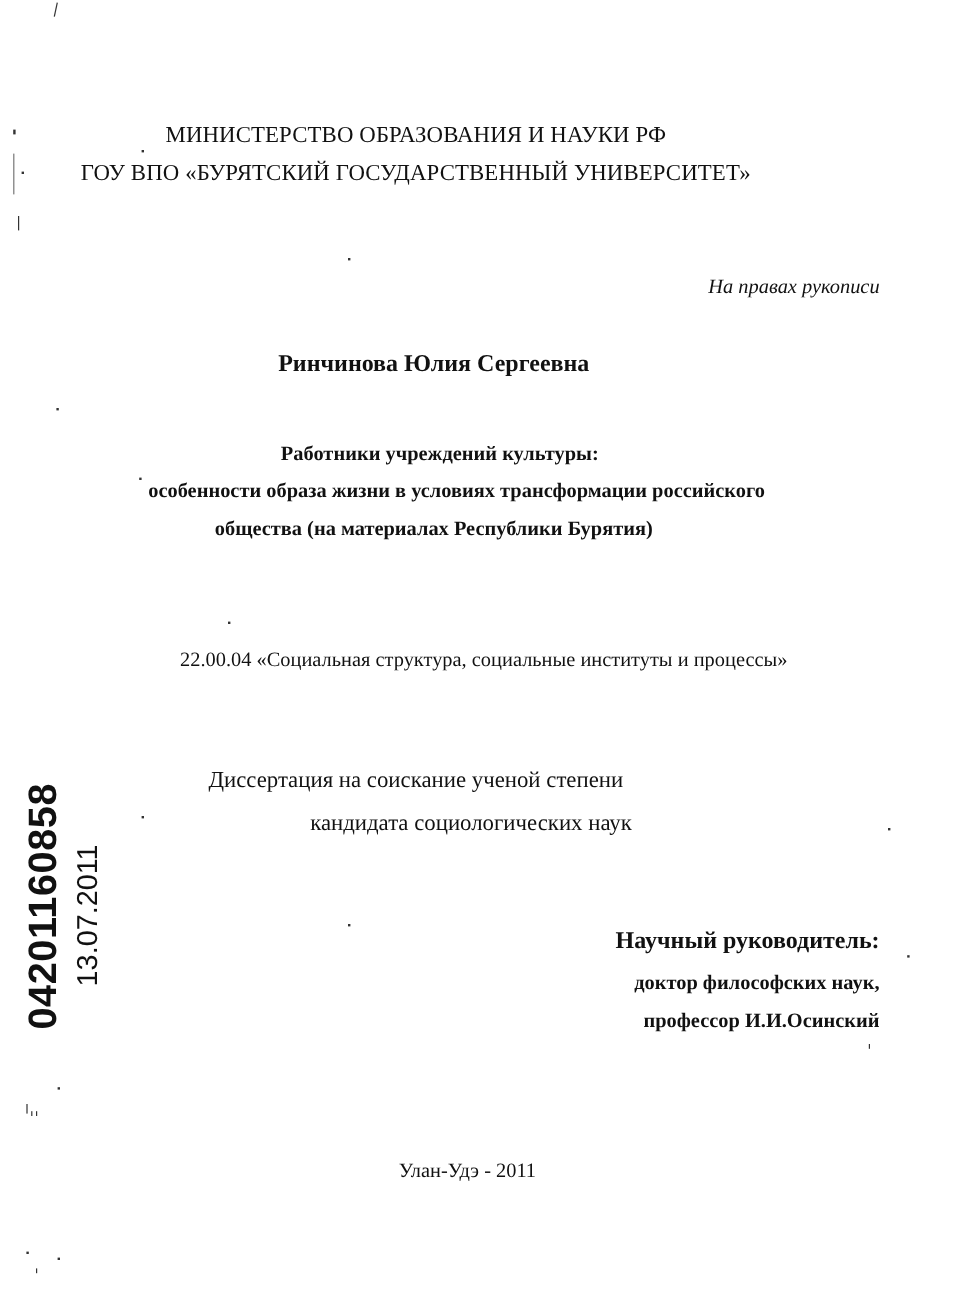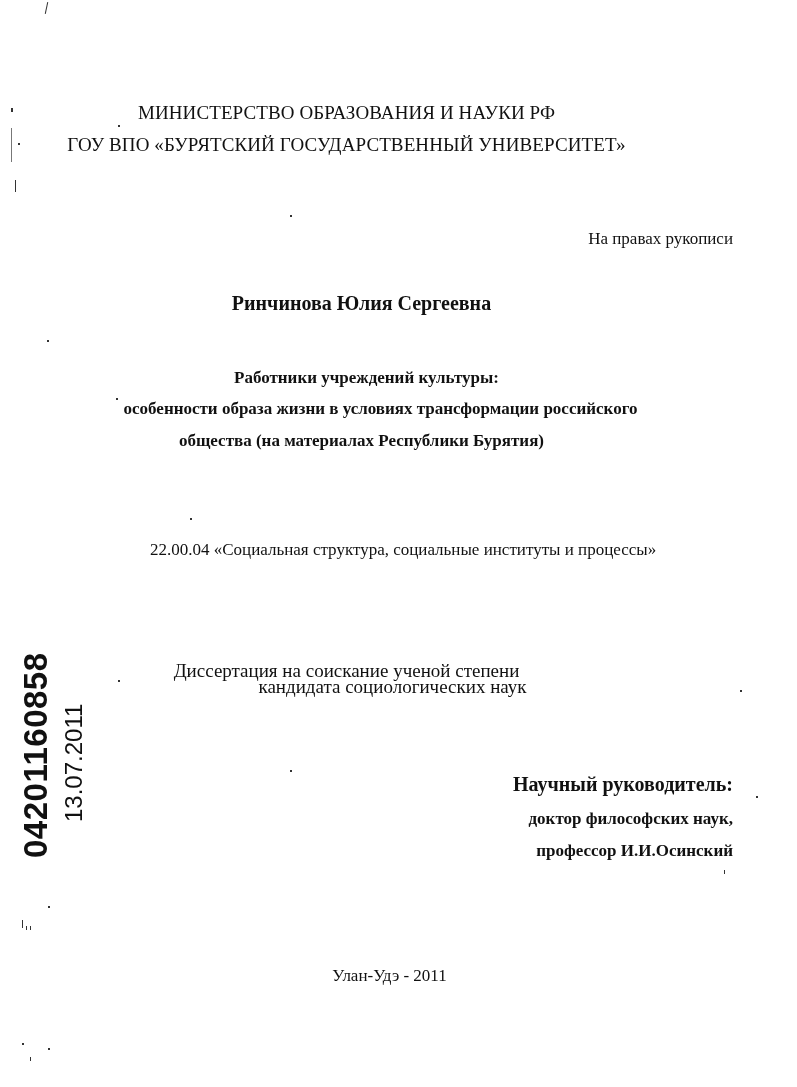--- a/index.html
+++ b/index.html
@@ -22,21 +22,21 @@
     .center {
       left: 0;
       width: 693px;
       text-align: center;
     }
     .ministry {
       font-size: 19px;
       letter-spacing: 0.1px;
     }
     .bold { font-weight: bold; }
-    .italic { }
+    .italic { font-style: italic; }
     .speck {
       position: absolute;
       background: #333;
     }
     .stamp {
       position: absolute;
       left: 0;
       top: 0;
       transform-origin: 0 0;
       white-space: nowrap;
@@ -53,21 +53,21 @@
 <div class="line italic" style="top:229px; right:64px; font-size:17px;">На правах рукописи</div>
 
 <div class="line center bold" style="top:292px; font-size:20px; padding-left:30px; box-sizing:border-box;">Ринчинова Юлия Сергеевна</div>
 
 <div class="line center bold" style="top:368px; font-size:17px; padding-left:40px; box-sizing:border-box;">Работники учреждений культуры:</div>
 <div class="line center bold" style="top:399px; font-size:17px; padding-left:10px; box-sizing:border-box;margin-left:29px;">особенности образа жизни в условиях трансформации российского</div>
 <div class="line center bold" style="top:431px; font-size:17px; padding-left:30px; box-sizing:border-box;">общества (на материалах Республики Бурятия)</div>
 
 <div class="line" style="top:540px; left:150px; font-size:17px;">22.00.04 «Социальная структура, социальные институты и процессы»</div>
 
-<div class="line center" style="top:640px; font-size:19px; box-sizing:border-box;margin-top:20px;">Диссертация на соискание ученой степени</div>
+<div class="line center" style="top:640px; font-size:19px; box-sizing:border-box;">Диссертация на соискание ученой степени</div>
 <div class="line center" style="top:676px; font-size:19px; padding-left:92px; box-sizing:border-box;">кандидата социологических наук</div>
 
 <div class="line bold" style="top:773px; right:64px; font-size:20px;margin-left:43px;">Научный руководитель:</div>
 <div class="line bold" style="top:809px; right:64px; font-size:17px;">доктор философских наук,</div>
 <div class="line bold" style="top:841px; right:64px; font-size:17px;text-align:center;">профессор И.И.Осинский</div>
 
 <div class="line center" style="top:966px; font-size:17px; padding-left:86px; box-sizing:border-box;">Улан-Удэ - 2011</div>
 
 <div class="stamp" style="transform: translate(17px, 858px) rotate(-90deg); font-size:33px; font-weight:bold; letter-spacing:0.5px;">04201160858</div>
 <div class="stamp" style="transform: translate(60px, 822px) rotate(-90deg); font-size:24px;">13.07.2011</div>

